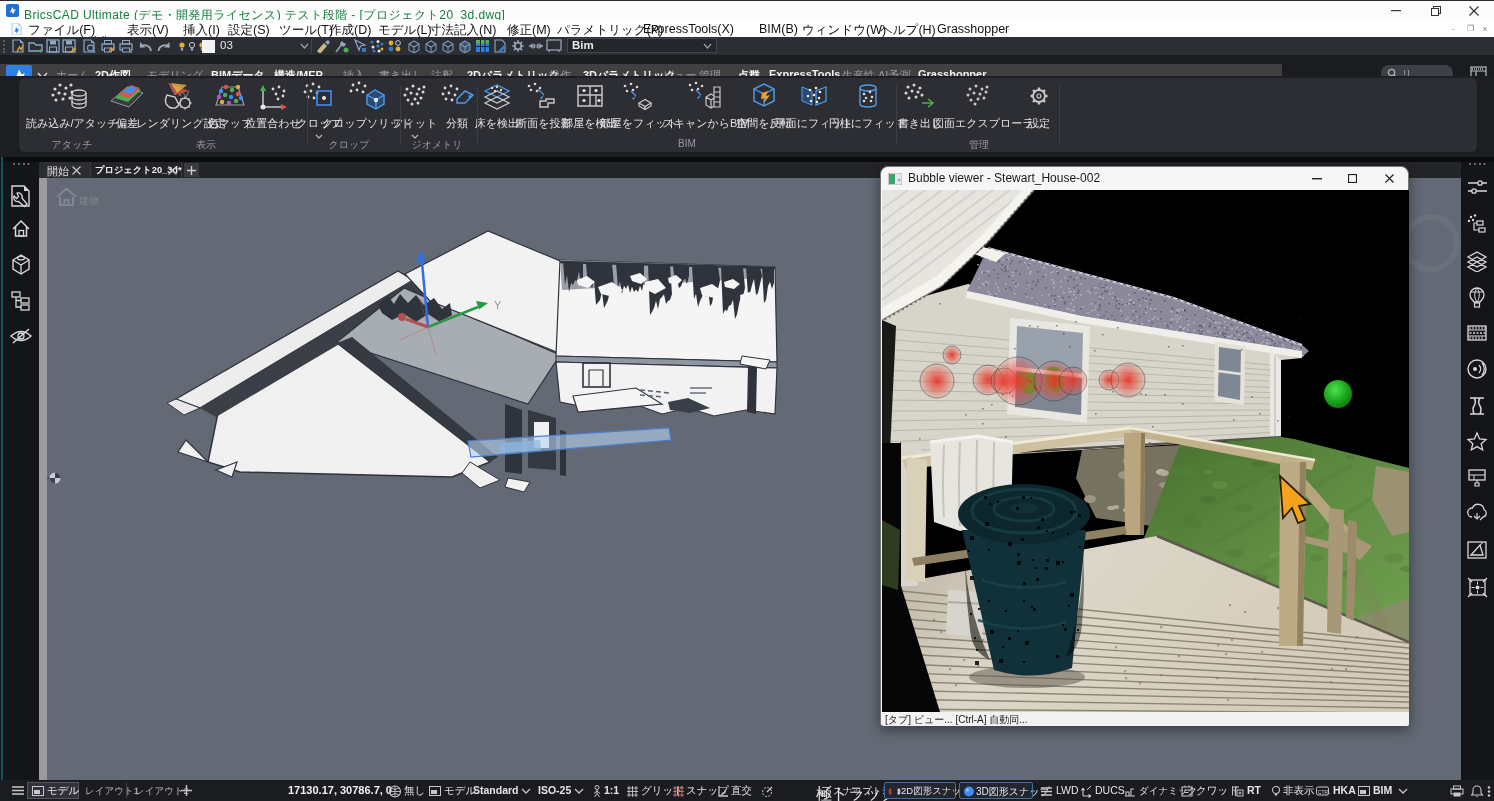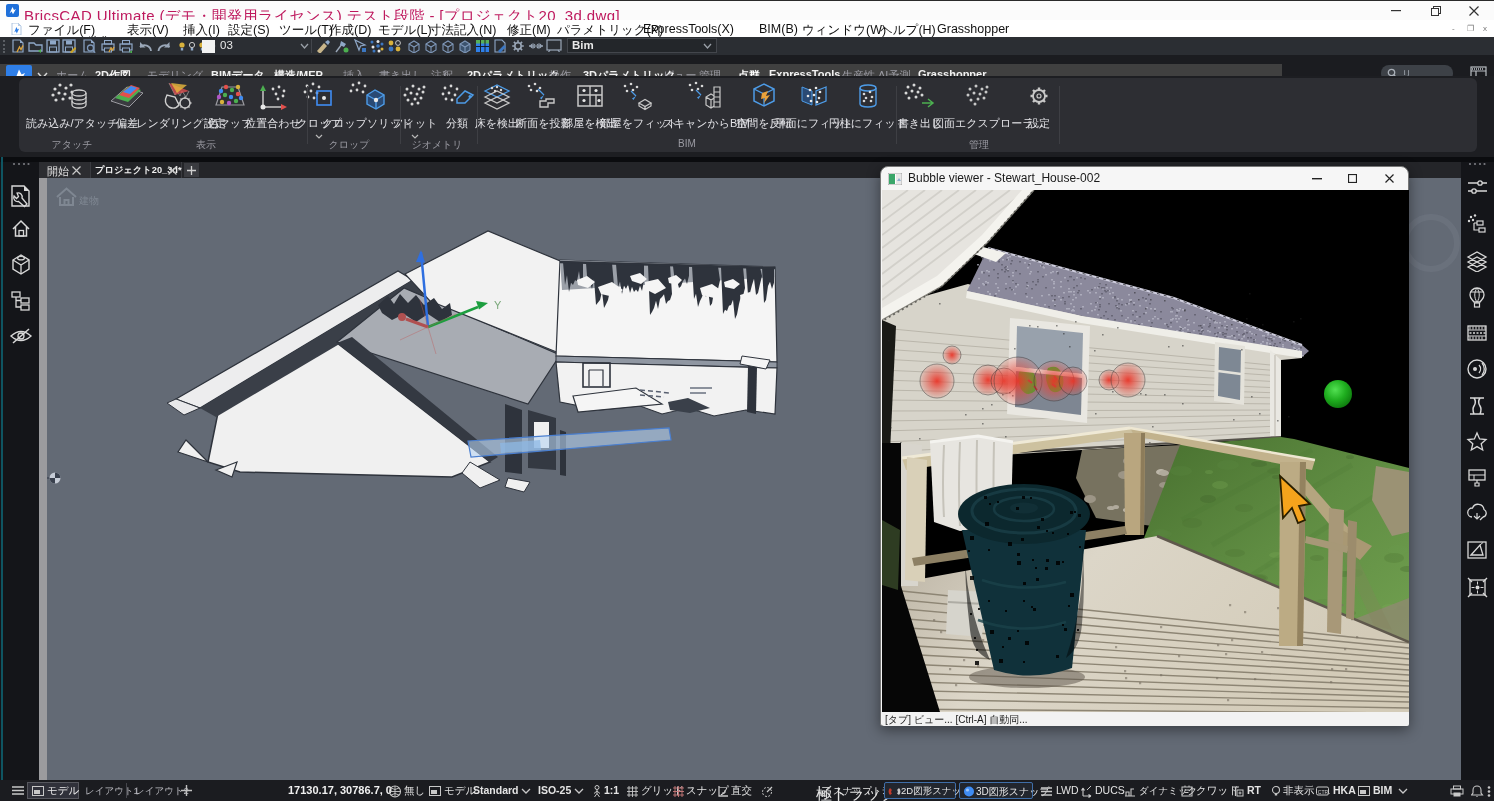--- a/index.html
+++ b/index.html
@@ -24,21 +24,21 @@
 .sep{position:absolute;top:8px;width:1px;height:58px;background:#3e3f44}
 .ric{position:absolute;top:3px;left:50%;transform:translateX(-50%)}
 svg{display:block}
 </style></head><body>
 
 <div class="ab titlebar">
  <svg class="ab" style="left:6px;top:3px" width="13" height="13">
       <rect width="13" height="13" rx="2" fill="#1e6fd9"></rect>
       <path d="M3.5 9.5 L6.5 3 L8 6 L10 5 L7 10.2 L5.6 7.4 Z" fill="#fff"></path>
     </svg>
- <div class="ab" style="left:24px;top:6px;font-size:15px;color:#be185d;letter-spacing:0.4px">BricsCAD Ultimate (デモ・開発用ライセンス) テスト段階 - [プロジェクト20_3d.dwg]</div>
+ <div class="ab" style="left:24px;top:6px;font-size:12px;color:#15803d;letter-spacing:0.4px">BricsCAD Ultimate (デモ・開発用ライセンス) テスト段階 - [プロジェクト20_3d.dwg]</div>
  <svg class="ab" style="left:1391px;top:9px" width="10" height="2">
       <rect width="10" height="1.2" fill="#333"></rect>
     </svg>
  <svg class="ab" style="left:1431px;top:5px" width="10" height="10">
       <rect x="2.5" y="0.5" width="7" height="7" fill="none" stroke="#333"></rect>
       <rect x="0.5" y="2.5" width="7" height="7" fill="#fbfbfb" stroke="#333"></rect>
     </svg>
  <svg class="ab" style="left:1469px;top:5px" width="10" height="10">
       <path d="M0.5 0.5 L9.5 9.5 M9.5 0.5 L0.5 9.5" stroke="#333" stroke-width="1.2"></path>
     </svg>

